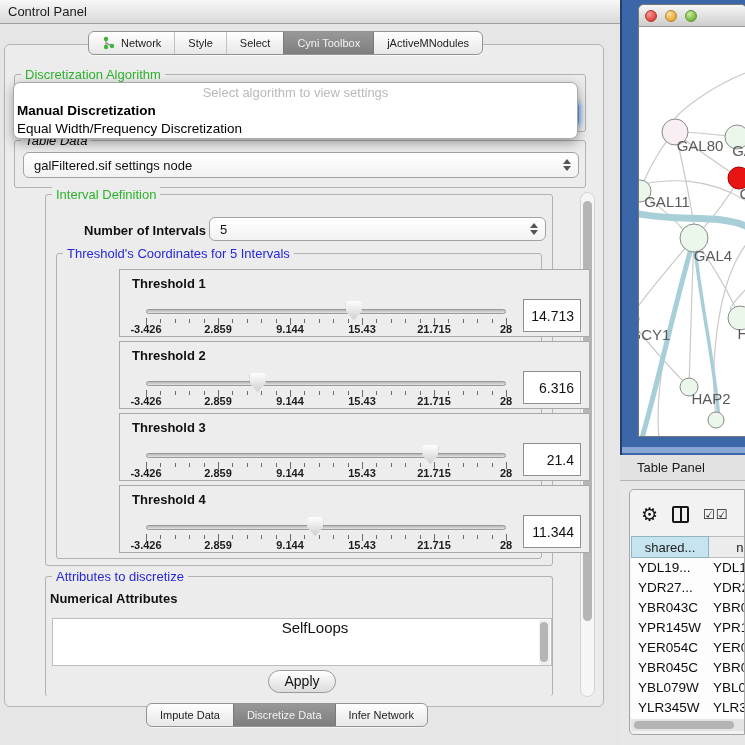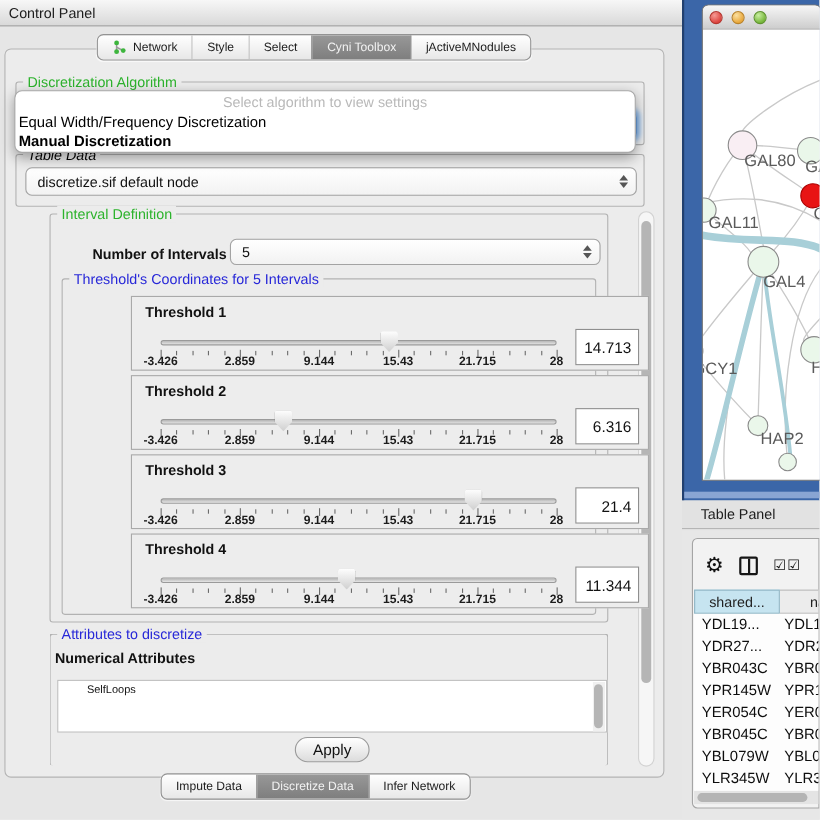--- a/index.html
+++ b/index.html
@@ -78,21 +78,21 @@
   .tick.major { top:48px; height:7px; }
   .tick-label { position:absolute; top:53px; transform:translateX(-50%); font-size:11px;
     font-weight:bold; color:#1c1c1c; white-space:nowrap; }
   .thr-value { position:absolute; left:403px; top:29px; width:58px; height:33px; background:#fff;
     border:1px solid #8f8f8f; font-size:14px; text-align:right; padding-right:6px;
     font-family:"Liberation Sans",sans-serif; color:#111; }
 
   
   .attr-list { position:absolute; left:52px; top:618px; width:500px; height:48px; background:#fff;
     border:1px solid #bdbdbd; overflow:hidden; }
-  .attr-item { height:17px; line-height:17px; padding-left:26px; font-size:10px; color:#111; }
+  .attr-item { height:17px; line-height:17px; padding-left:26px; font-size:15px; color:#111;text-align:center; }
   .attr-scroll { position:absolute; right:1px; top:1px; width:11px; height:46px; background:#f0f0f0; }
   .attr-scroll .thumb { position:absolute; left:1px; top:2px; width:8px; height:40px;
     background:#b5b5b5; border-radius:4px; }
 
   .apply-btn { position:absolute; left:268px; top:670px; width:68px; height:23px;
     background:linear-gradient(#ffffff,#dcdcdc); border:1px solid #9a9a9a; border-radius:12px;
     font-size:14px; color:#111; text-align:center; line-height:21px; }
 
   
   .net-area { position:absolute; left:620px; top:0; width:125px; height:455px; background:#3b66a8;
@@ -176,28 +176,28 @@
 
 <div class="group" style="left:14px; top:74px; width:572px; height:58px;">
   <span class="group-title gt-green">Discretization Algorithm</span>
   <div class="combo focus" style="left:8px; top:26px; width:556px; height:26px;">
     <span class="stepper"></span>
   </div>
 </div>
 
 <div class="popup">
   <div class="ph">Select algorithm to view settings</div>
+  <div class="opt bold">Manual Discretization</div>
   <div class="opt">Equal Width/Frequency Discretization</div>
-  <div class="opt bold">Manual Discretization</div>
 </div>
 
 <div class="group" style="left:14px; top:140px; width:572px; height:48px;">
   <span class="group-title gt-dark">Table Data</span>
   <div class="combo" style="left:8px; top:11px; width:556px; height:26px;">
-    <span>discretize.sif default node</span>
+    <span>galFiltered.sif settings node</span>
     <span class="stepper"></span>
   </div>
 </div>
 
 <div class="vscroll">
     <div class="thumb"></div>
   </div>
 
 <div class="group" style="left:45px; top:194px; width:508px; height:372px;">
   <span class="group-title gt-green">Interval Definition</span>

